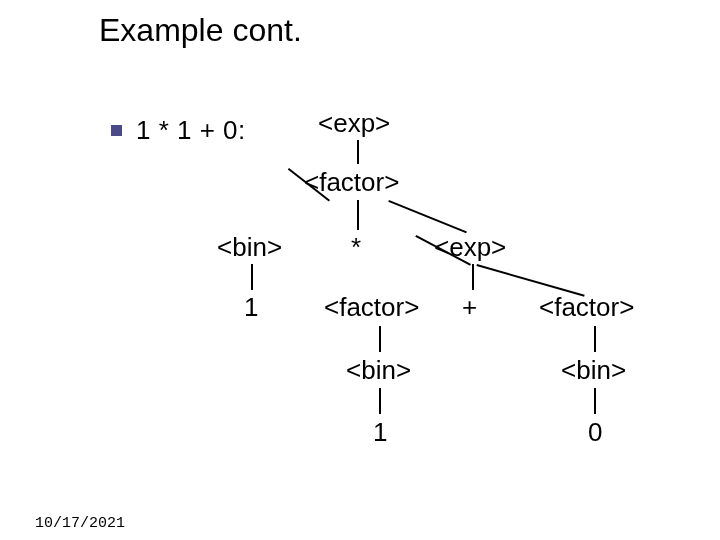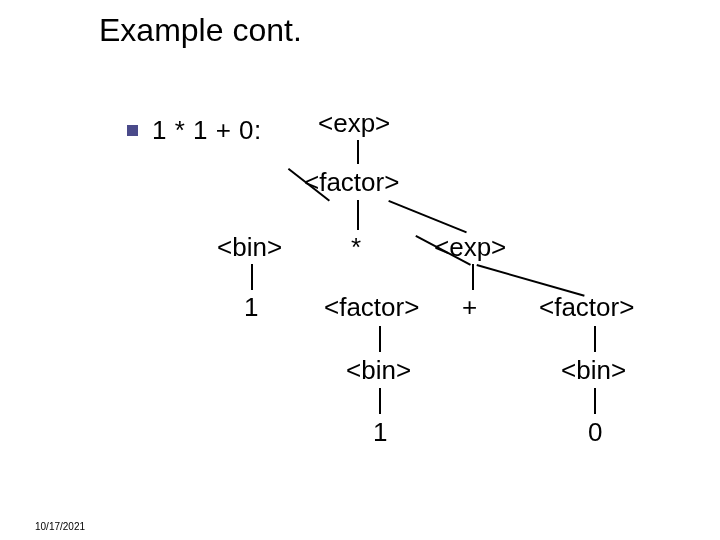--- a/index.html
+++ b/index.html
@@ -20,42 +20,42 @@
   }
   .title {
     position: absolute;
     left: 70px;
     top: 12px;
     font-size: 32px;
     font-weight: 400;
   }
   .bullet-row {
     position: absolute;
-    left: 98px;
+    left: 82px;
     top: 115px;
     display: flex;
     align-items: center;
   }
   .bullet {
     display: inline-block;
     width: 11px;
     height: 11px;
     background: #4a4a8a;
     margin-right: 14px;
   }
   .bullet-text {
     font-size: 26px;
     letter-spacing: 0.5px;
   }
   .footer-left {
     position: absolute;
     left: 6px;
     bottom: 8px;
-    font-size: 10px;
-    font-family: Liberation Sans, sans-serif;
+    font-size: 15px;
+    font-family: Liberation Mono, monospace;
   }
   .footer-right {
     position: absolute;
     right: 10px;
     bottom: 8px;
     font-size: 16px;
     font-family: Arial, sans-serif;
   }
   .tree {
     position: absolute;

